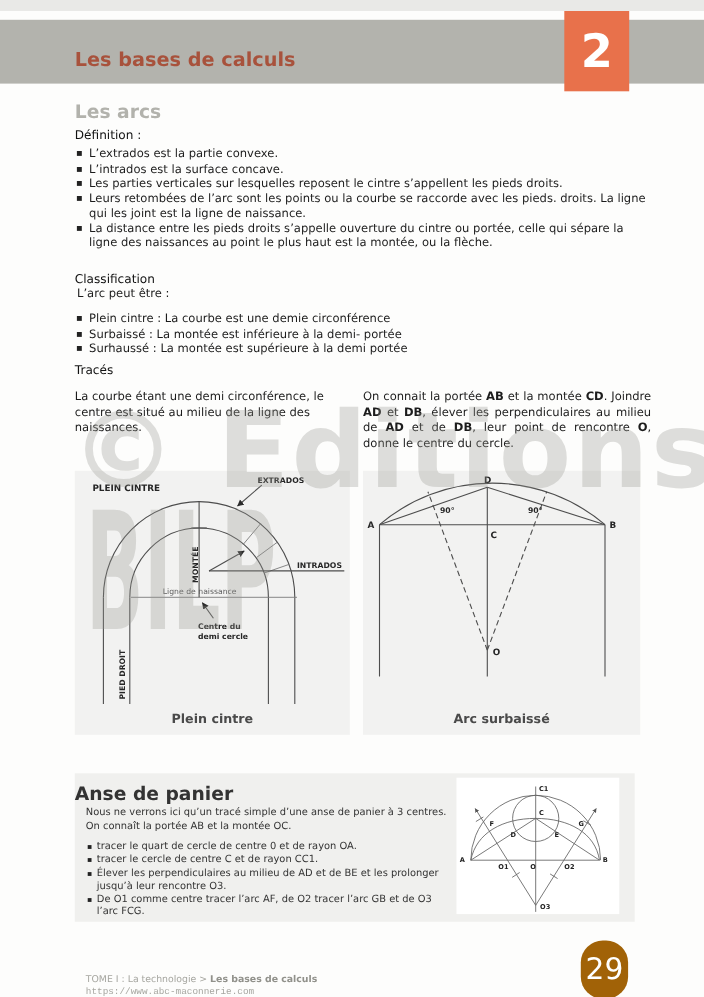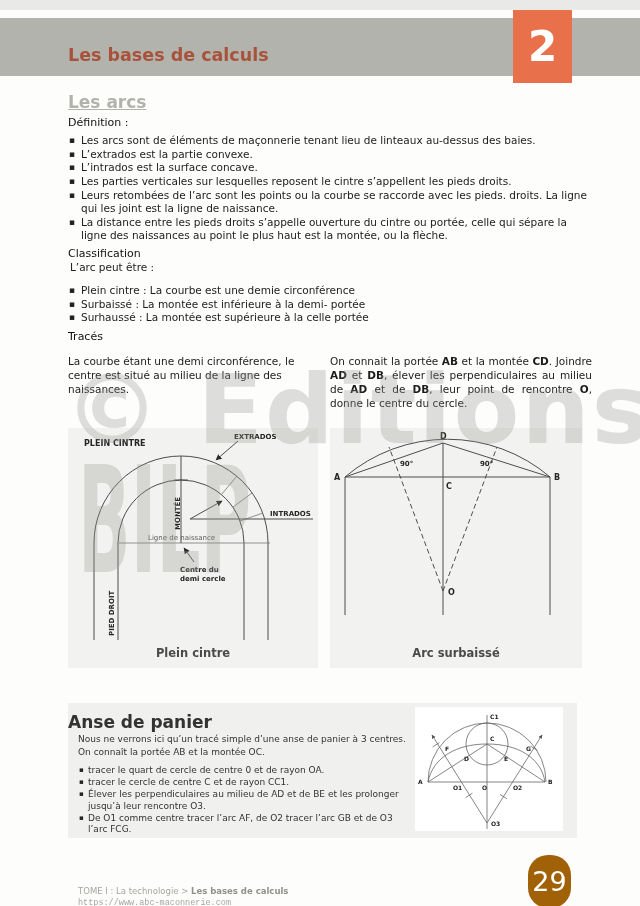--- a/index.html
+++ b/index.html
@@ -8,21 +8,21 @@
     background:#fdfdfc;overflow:hidden;
     font-family:"DejaVu Sans","Liberation Sans",sans-serif;color:#1c1c1c;
   }
   
   .hbar{position:absolute;left:0;top:8px;width:640px;height:58px;background:#b3b3ad;}
   .hnum{position:absolute;left:513px;top:0;width:59px;height:73px;background:#e8714b;
         display:flex;align-items:center;justify-content:center;
         color:#fff;font-size:42px;font-weight:700;z-index:2;}
   .htitle{position:absolute;left:68px;top:35px;font-size:17.5px;font-weight:700;color:#a8523c;z-index:2;}
   
-  .sectitle{position:absolute;left:68px;top:82px;font-size:17px;font-weight:700;color:#b2b2ac;text-decoration:underline;}
+  .sectitle{position:absolute;left:68px;top:82px;font-size:17px;font-weight:700;color:#b2b2ac;}
   .h-small{font-size:11px;font-weight:400;color:#111;}
   .defhead{position:absolute;left:68px;top:106px;}
   .deflist{position:absolute;left:68px;top:124px;width:526px;font-size:10.5px;line-height:13.2px;}
   .bullet{position:relative;padding-left:13px;margin:0 0 .5px 0;}
   .bullet::before{content:"▪";position:absolute;left:1px;top:0;font-size:9px;color:#222;}
   .classhead{position:absolute;left:68px;top:237px;}
   .classintro{position:absolute;left:70px;top:251px;font-size:10.5px;}
   .classlist{position:absolute;left:68px;top:274px;width:520px;font-size:10.5px;line-height:13.2px;}
   .traceshead{position:absolute;left:68px;top:320px;}
   .col-left{position:absolute;left:68px;top:344px;width:252px;font-size:10.5px;line-height:14px;}
@@ -68,34 +68,33 @@
 <div class="page">
 
   <div class="hbar"></div>
   <div class="htitle">Les bases de calculs</div>
   <div class="hnum">2</div>
 
   <div class="sectitle">Les arcs</div>
 
   <div class="defhead h-small">Définition :</div>
   <div class="deflist">
-    <div class="bullet">Les arcs sont de éléments de maçonnerie tenant lieu de linteaux au-dessus des baies.</div>
     <div class="bullet">L’extrados est la partie convexe.</div>
     <div class="bullet">L’intrados est la surface concave.</div>
     <div class="bullet">Les parties verticales sur lesquelles reposent le cintre s’appellent les pieds droits.</div>
     <div class="bullet">Leurs retombées de l’arc sont les points ou la courbe se raccorde avec les pieds. droits. La ligne qui les joint est la ligne de naissance.</div>
     <div class="bullet">La distance entre les pieds droits s’appelle ouverture du cintre ou portée, celle qui sépare la ligne des naissances au point le plus haut est la montée, ou la flèche.</div>
   </div>
 
   <div class="classhead h-small">Classification</div>
   <div class="classintro">L’arc peut être :</div>
   <div class="classlist">
     <div class="bullet">Plein cintre : La courbe est une demie circonférence</div>
     <div class="bullet">Surbaissé : La montée est inférieure à la demi- portée</div>
-    <div class="bullet">Surhaussé : La montée est supérieure à la celle portée</div>
+    <div class="bullet">Surhaussé : La montée est supérieure à la demi portée</div>
   </div>
 
   <div class="traceshead h-small">Tracés</div>
   <div class="col-left">La courbe étant une demi circonférence, le centre est situé au milieu de la ligne des naissances.</div>
   <div class="col-right"><span>On connait la portée </span><span style="font-weight: 700;">AB</span><span> et la montée </span><span style="font-weight: 700;">CD</span><span>. Joindre </span><span style="font-weight: 700;">AD</span><span> et </span><span style="font-weight: 700;">DB</span><span>, élever les perpendiculaires au milieu de </span><span style="font-weight: 700;">AD</span><span> et de </span><span style="font-weight: 700;">DB</span><span>, leur point de rencontre </span><span style="font-weight: 700;">O</span><span>, donne le centre du cercle.</span></div>
 
   <div class="wm wm1">© Editions</div>
   <div class="wm wm2">BILP</div>
 
   <div class="figbox l">

